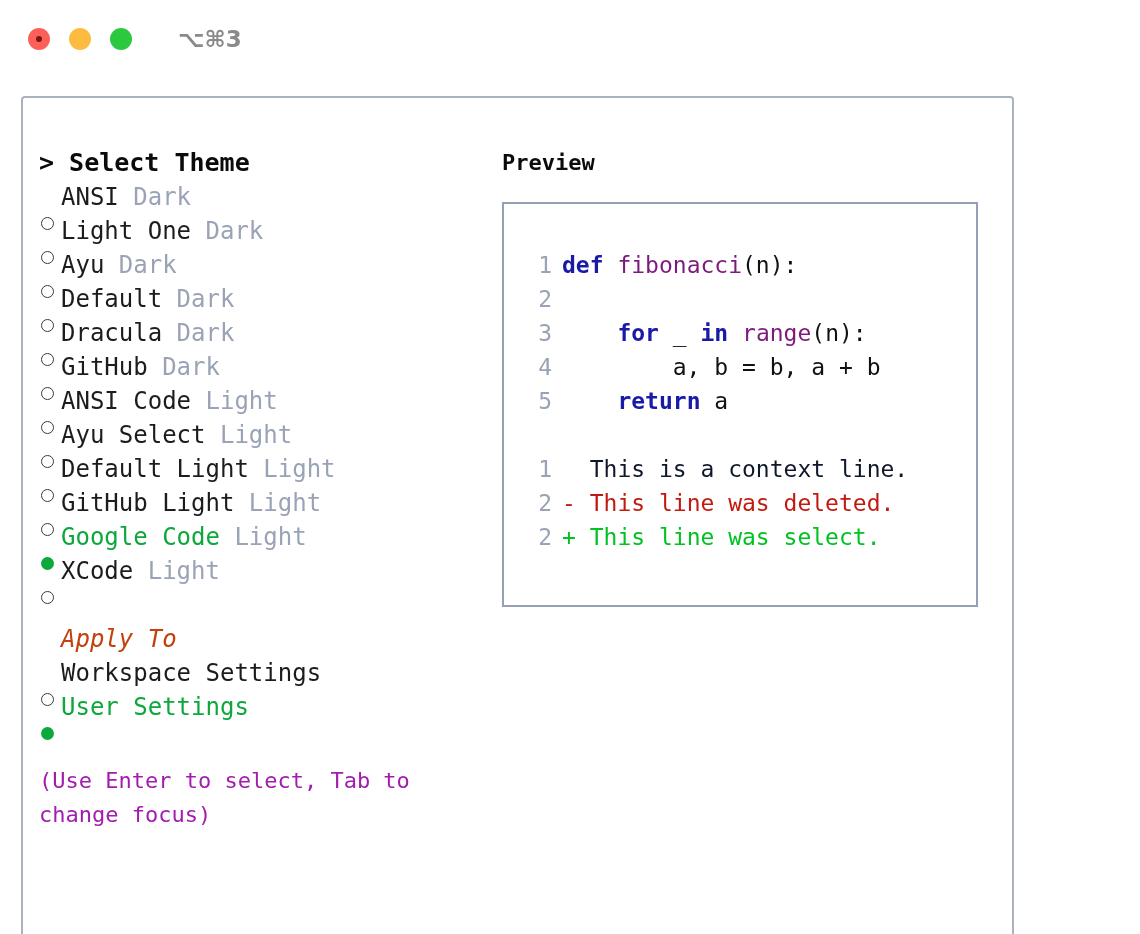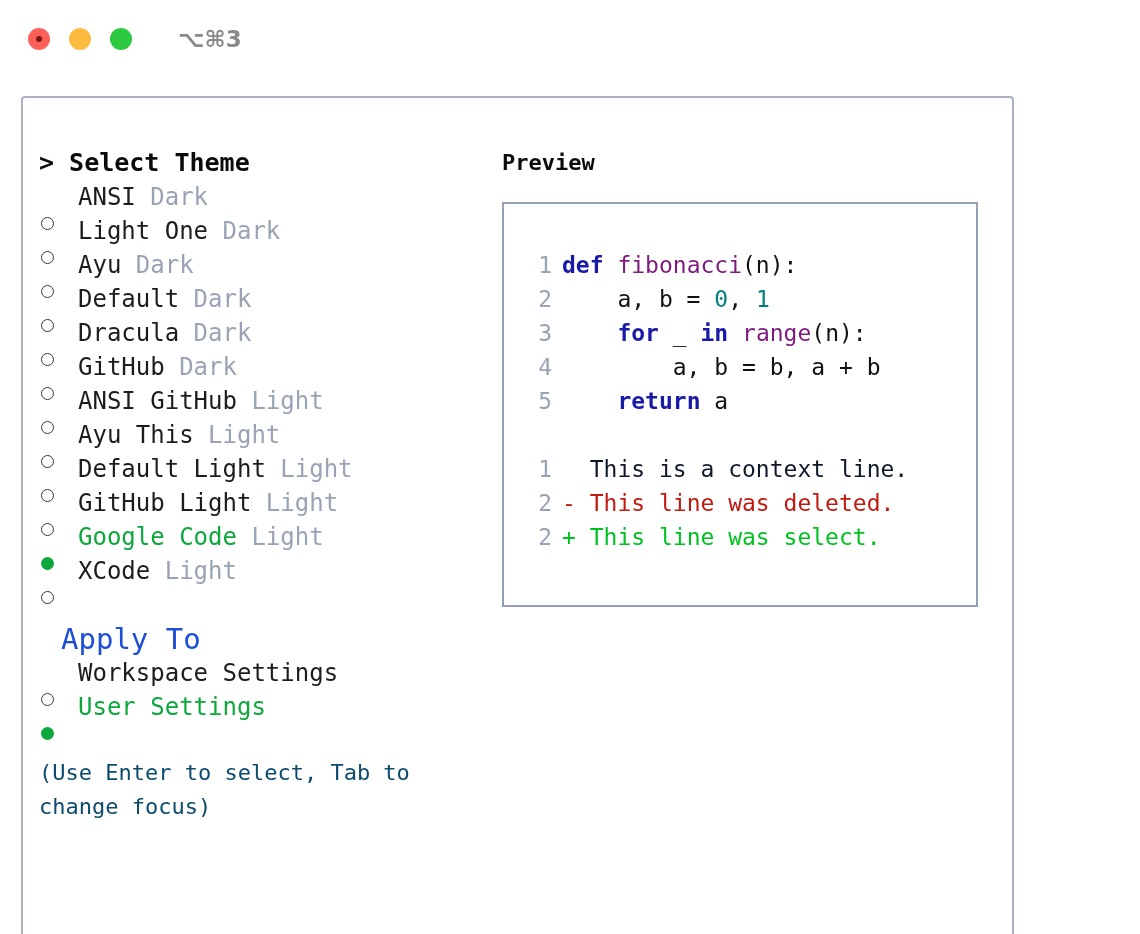--- a/index.html
+++ b/index.html
@@ -130,39 +130,40 @@
   .bullet-ring {
     position: absolute;
     left: 2px;
     top: 12px;
     width: 11px;
     height: 11px;
     border-radius: 50%;
     border: 1.6px solid #3a3a3a;
     box-sizing: content-box;
   }
-  .opt-name   { color: #1c1c1c; margin-left: 17px; }
+  .opt-name   { color: #1c1c1c; }
   .opt-name.sel { color: #0ca83c; }
   .opt-kind   { color: #9aa3b5; }
 
   .gap-row { height: 34px; }
 
   .apply-head {
-    font-size: 29px;
-    color: #1d4ed8;
+    font-size: 24px;
+    color: #c2410c;
     line-height: 34px;
     padding-left: 22px;
     white-space: pre;
+    font-style: italic;
   }
 
   .hint {
-    margin-top: 32px;
+    margin-top: 40px;
     font-size: 22px;
     line-height: 34px;
-    color: #0c4a6e;
+    color: #a21caf;
     width: 410px;
     white-space: pre-wrap;
   }
 
   
   .right-col {
     position: absolute;
     left: 479px;
     top: 48px;
     width: 490px;
@@ -228,22 +229,22 @@
 
       <div class="left-col">
         <div class="section-head">&gt; Select Theme</div>
         <div id="theme-list">
             <div class="opt-row"><span class="bullet"><span class="bullet-ring"></span></span><span class="opt-name">ANSI</span><span> </span><span class="opt-kind">Dark</span></div>
             <div class="opt-row"><span class="bullet"><span class="bullet-ring"></span></span><span class="opt-name">Light One</span><span> </span><span class="opt-kind">Dark</span></div>
             <div class="opt-row"><span class="bullet"><span class="bullet-ring"></span></span><span class="opt-name">Ayu</span><span> </span><span class="opt-kind">Dark</span></div>
             <div class="opt-row"><span class="bullet"><span class="bullet-ring"></span></span><span class="opt-name">Default</span><span> </span><span class="opt-kind">Dark</span></div>
             <div class="opt-row"><span class="bullet"><span class="bullet-ring"></span></span><span class="opt-name">Dracula</span><span> </span><span class="opt-kind">Dark</span></div>
             <div class="opt-row"><span class="bullet"><span class="bullet-ring"></span></span><span class="opt-name">GitHub</span><span> </span><span class="opt-kind">Dark</span></div>
-            <div class="opt-row"><span class="bullet"><span class="bullet-ring"></span></span><span class="opt-name">ANSI GitHub</span><span> </span><span class="opt-kind">Light</span></div>
-            <div class="opt-row"><span class="bullet"><span class="bullet-ring"></span></span><span class="opt-name">Ayu This</span><span> </span><span class="opt-kind">Light</span></div>
+            <div class="opt-row"><span class="bullet"><span class="bullet-ring"></span></span><span class="opt-name">ANSI Code</span><span> </span><span class="opt-kind">Light</span></div>
+            <div class="opt-row"><span class="bullet"><span class="bullet-ring"></span></span><span class="opt-name">Ayu Select</span><span> </span><span class="opt-kind">Light</span></div>
             <div class="opt-row"><span class="bullet"><span class="bullet-ring"></span></span><span class="opt-name">Default Light</span><span> </span><span class="opt-kind">Light</span></div>
             <div class="opt-row"><span class="bullet"><span class="bullet-ring"></span></span><span class="opt-name">GitHub Light</span><span> </span><span class="opt-kind">Light</span></div>
             <div class="opt-row"><span class="bullet"><span class="bullet-dot"></span></span><span class="opt-name sel">Google Code</span><span> </span><span class="opt-kind">Light</span></div>
             <div class="opt-row"><span class="bullet"><span class="bullet-ring"></span></span><span class="opt-name">XCode</span><span> </span><span class="opt-kind">Light</span></div>
           </div>
 
         <div class="gap-row"></div>
 
         <div class="apply-head">Apply To</div>
         <div id="apply-list">
@@ -252,21 +253,21 @@
           </div>
 
         <div class="hint">(Use Enter to select, Tab to change focus)</div>
       </div>
 
       <div class="right-col">
         <div class="preview-head">Preview</div>
         <div class="preview-box">
           <div id="code-block">
               <div class="code-line"><span class="lineno">1</span><span class="code-text"><span class="tok-kw">def </span><span class="tok-fn">fibonacci</span><span class="tok-plain">(n):</span></span></div>
-              <div class="code-line"><span class="lineno">2</span><span class="code-text"><span class="tok-plain">    a, b = </span><span class="tok-num">0</span><span class="tok-plain">, </span><span class="tok-num">1</span></span></div>
+              <div class="code-line"><span class="lineno">2</span></div>
               <div class="code-line"><span class="lineno">3</span><span class="code-text"><span class="tok-plain">    </span><span class="tok-kw">for</span><span class="tok-plain"> _ </span><span class="tok-kw">in</span><span class="tok-plain"> </span><span class="tok-fn">range</span><span class="tok-plain">(n):</span></span></div>
               <div class="code-line"><span class="lineno">4</span><span class="code-text"><span class="tok-plain">        a, b = b, a + b</span></span></div>
               <div class="code-line"><span class="lineno">5</span><span class="code-text"><span class="tok-plain">    </span><span class="tok-kw">return</span><span class="tok-plain"> a</span></span></div>
             </div>
           <div class="blank-line"></div>
           <div id="diff-block">
               <div class="code-line"><span class="lineno">1</span><span class="code-text diff-ctx">  </span><span class="code-text diff-ctx">This is a context line.</span></div>
               <div class="code-line"><span class="lineno">2</span><span class="code-text diff-del">- </span><span class="code-text diff-del">This line was deleted.</span></div>
               <div class="code-line"><span class="lineno">2</span><span class="code-text diff-add">+ </span><span class="code-text diff-add">This line was select.</span></div>
             </div>

